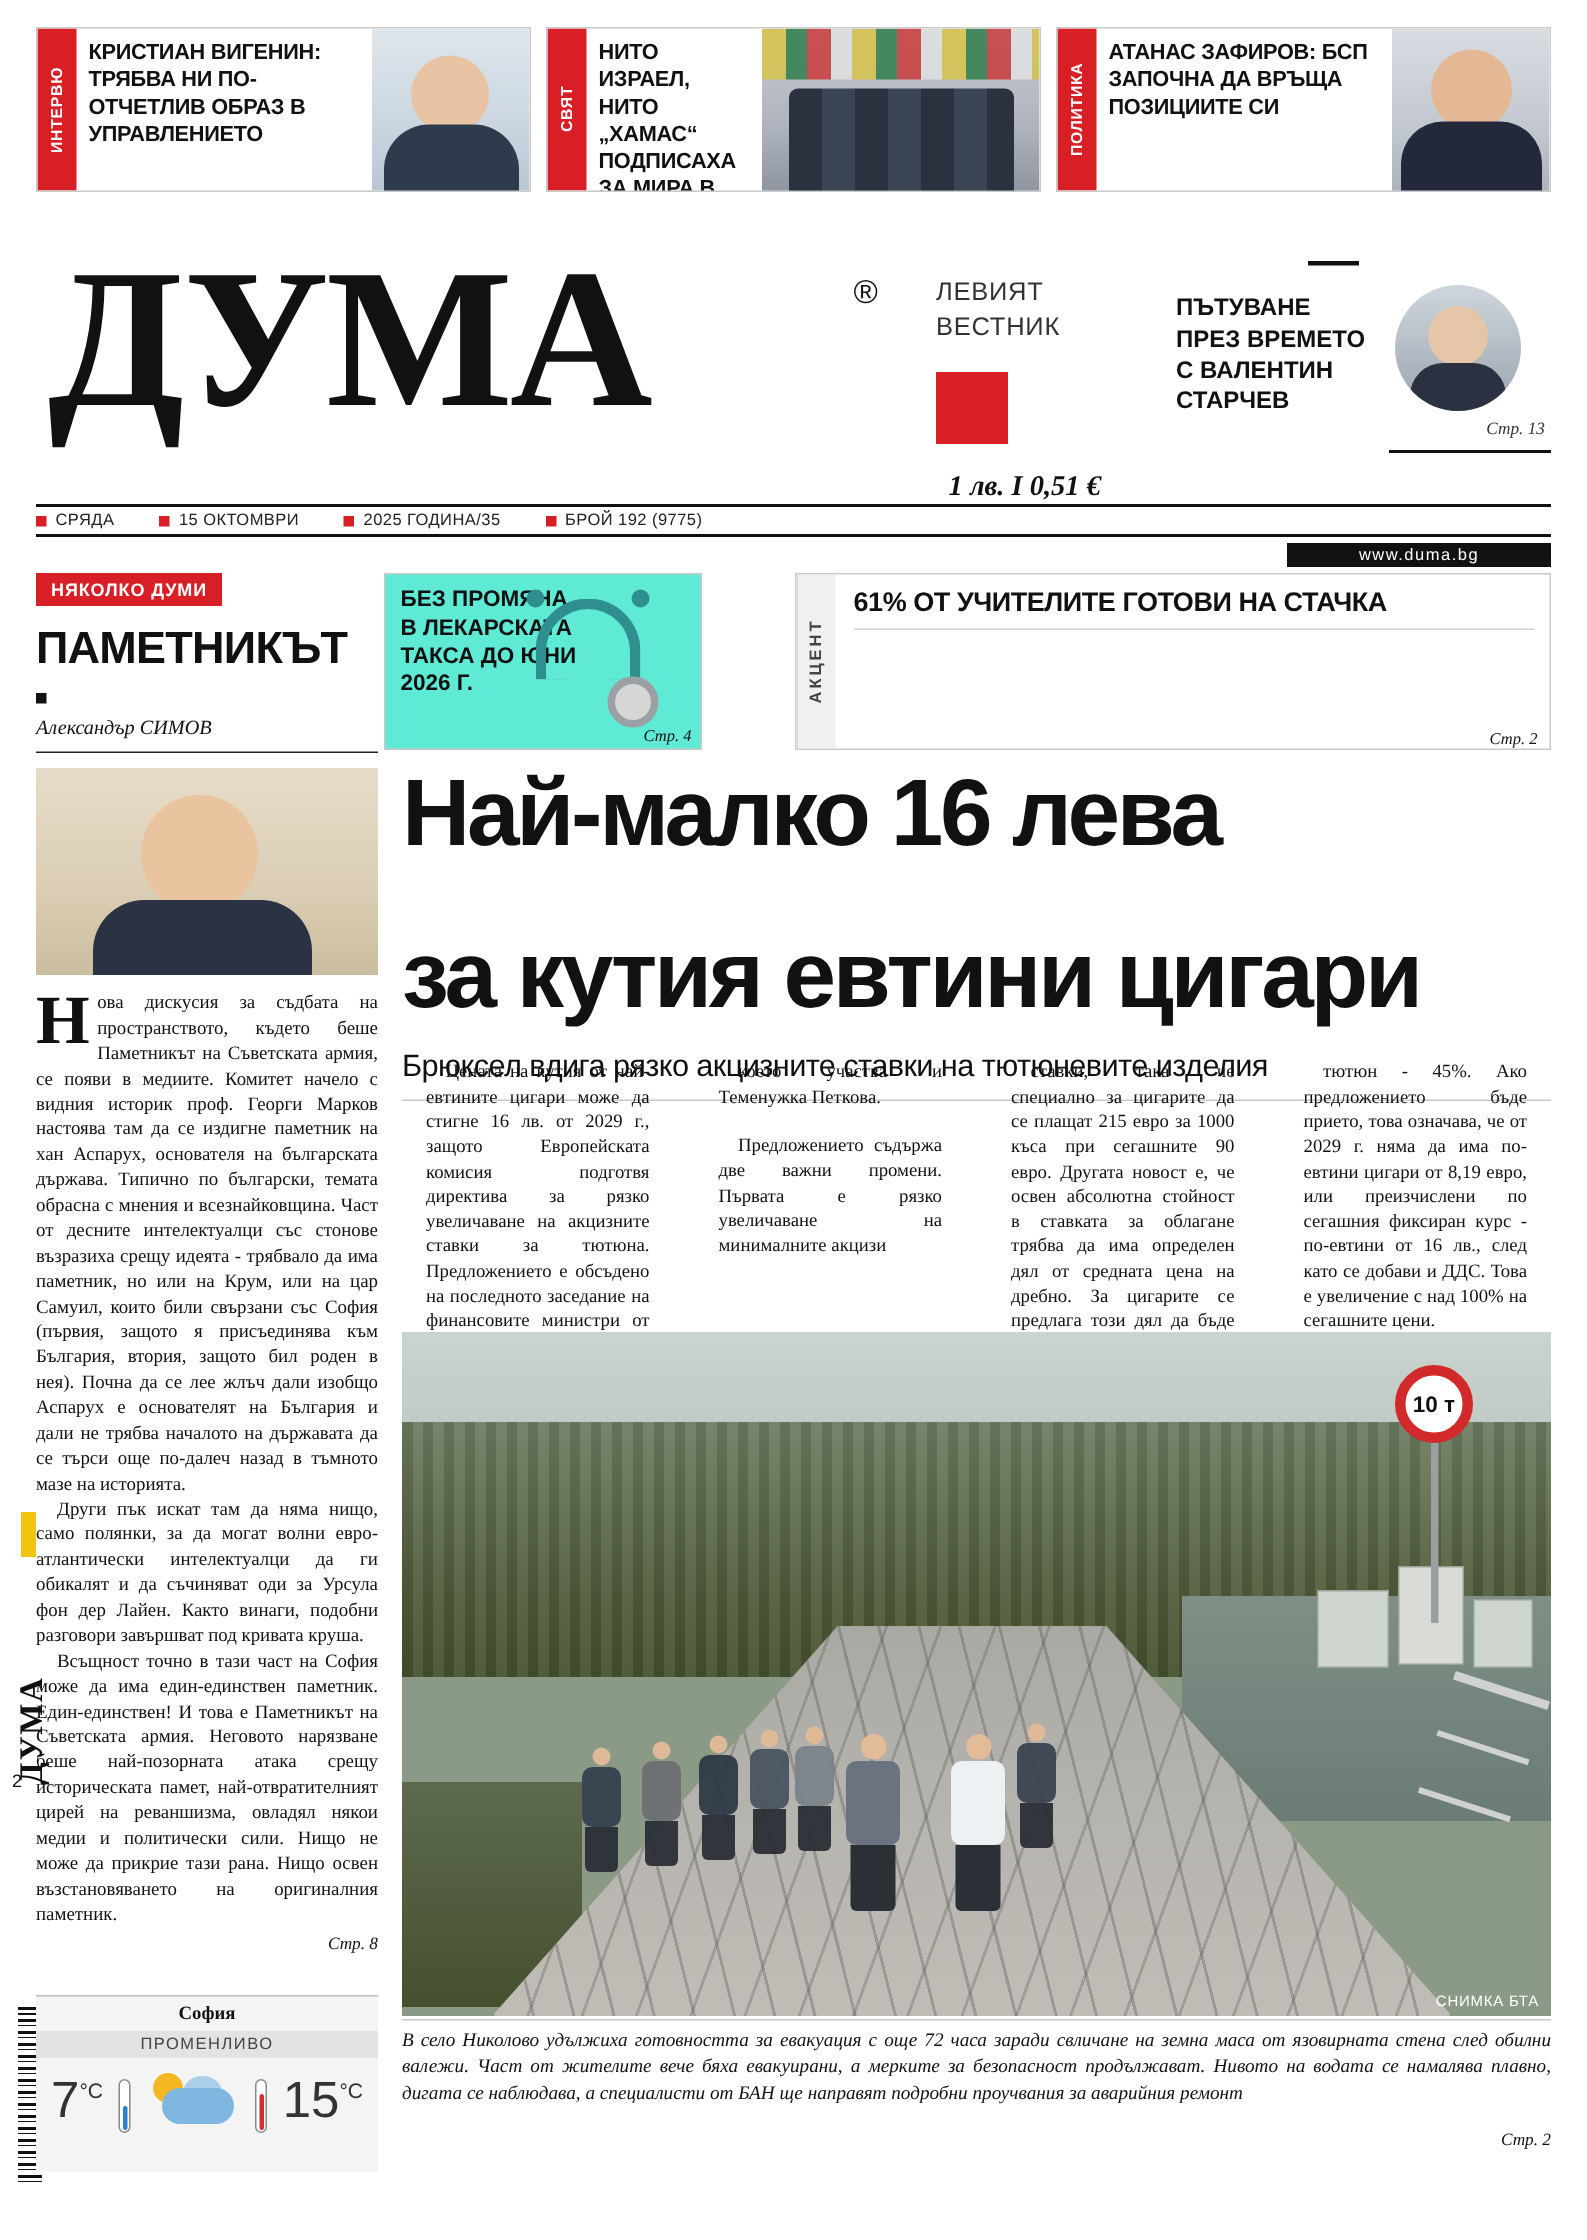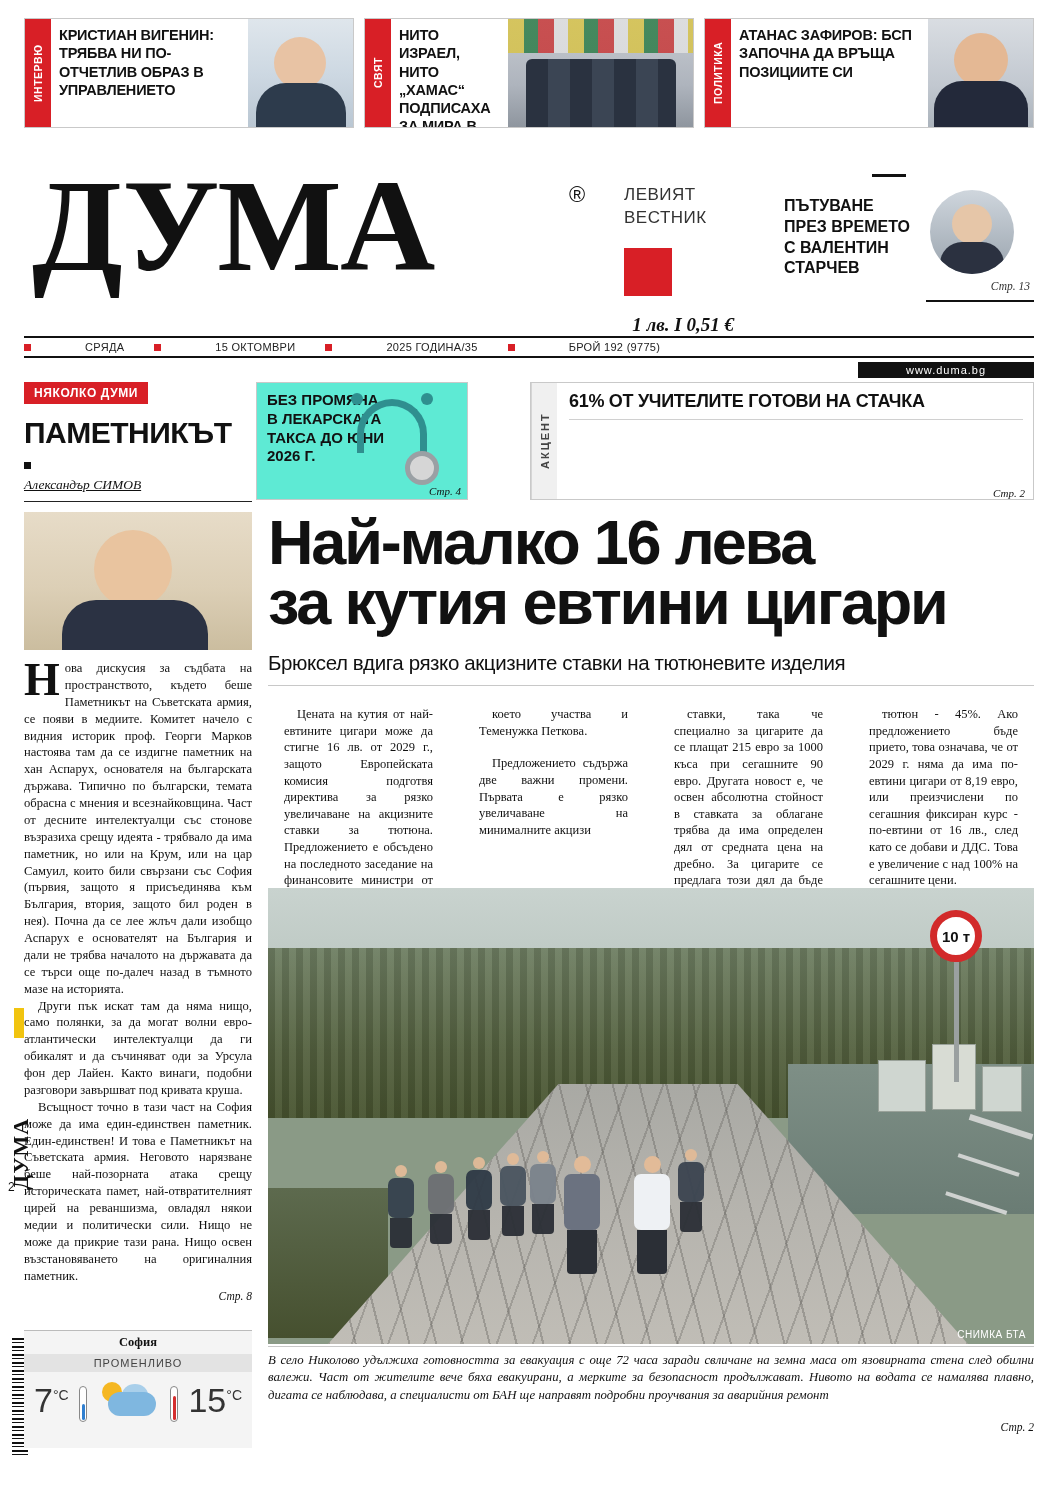--- a/index.html
+++ b/index.html
@@ -86,37 +86,37 @@
     border-radius:50%; background:#e6c6a8; }
   .travel-photo::after { content:""; position:absolute; left:10px; top:52px; width:64px; height:40px;
     border-radius:22px 22px 0 0; background:#2b3140; }
   .travel-page { position:absolute; right:4px; top:112px; font-style:italic; font-size:11.5px; color:#333; }
   .travel-underline { position:absolute; right:0; top:132px; width:108px; height:2px; background:#111; }
 
   .info-bar { position:absolute; top:336px; left:24px; width:1010px; height:22px;
     border-top:2px solid #111; border-bottom:2px solid #111;
     display:flex; align-items:center; }
   .info-bar .cell { font-family:"Liberation Sans", sans-serif; font-size:11px; color:#222;
-    display:flex; align-items:center; margin-right:30px; letter-spacing:.3px;gap:48px; }
+    display:flex; align-items:center; margin-right:30px; letter-spacing:.3px; }
   .sq { width:7px; height:7px; background:#d81f26; margin-right:6px; display:inline-block; }
   .price { position:absolute; right:300px; top:-24px; font-family:"Liberation Serif",serif;
     font-style:italic; font-size:19px; font-weight:bold; }
   .site { position:absolute; right:0; top:24px; width:176px; height:16px; background:#111; color:#fff;
     font-family:"Liberation Sans", sans-serif; font-size:11px; text-align:center; line-height:16px;
     letter-spacing:1px; }
 
   
   .col-left { position:absolute; left:24px; top:382px; width:228px; }
   .kicker { display:inline-block; background:#d81f26; color:#fff;
     font-family:"Liberation Sans", sans-serif; font-weight:bold; font-size:12px;
     padding:4px 10px; letter-spacing:.6px; }
   .op-title { font-family:"Liberation Sans", sans-serif; font-weight:bold; font-size:30px;
     margin-top:12px; letter-spacing:-0.5px; }
   .op-dot { width:7px; height:7px; background:#111; margin:12px 0 8px 0; }
-  .op-author { font-style:italic; font-size:13.5px; color:#111;text-decoration:underline; }
+  .op-author { font-style:italic; font-size:13.5px; color:#111; }
   .op-rule { width:100%; height:1px; background:#222; margin-top:8px; }
   .op-photo { width:100%; height:138px; margin-top:10px; position:relative; overflow:hidden;
     background:linear-gradient(180deg,#e7dcc8 0%,#dccfb6 55%,#cbbd9f 100%); }
   .op-photo::before { content:""; position:absolute; left:70px; top:18px; width:78px; height:78px;
     border-radius:50%; background:#e9c49f; }
   .op-photo::after { content:""; position:absolute; left:38px; top:88px; width:146px; height:56px;
     border-radius:34px 34px 0 0; background:#2b3243; }
   .op-body { margin-top:10px; font-size:12.6px; line-height:1.34; text-align:justify; hyphens:auto; }
   .op-body p { margin:0; text-indent:14px; }
   .op-body p.first { text-indent:0; }
@@ -172,21 +172,21 @@
   .accent-title { font-family:"Liberation Sans",sans-serif; font-weight:bold; font-size:18px;
     letter-spacing:-0.3px; }
   .accent-rule { height:1px; background:#d0d0d0; margin:7px 0 6px; }
   .accent-text { font-style:italic; font-size:12.7px; line-height:1.35; text-align:justify; }
   .accent-page { position:absolute; right:8px; bottom:0px; font-style:italic; font-size:11px; }
 
   
   .headline { position:absolute; left:268px; top:512px; width:766px; }
   .headline h1 { margin:0; font-family:"Liberation Sans",sans-serif; font-weight:bold;
     font-size:63px; line-height:0.96; letter-spacing:-2.2px; color:#111; }
-  .headline h1 .l2 { display:block; }
+  .headline h1 .l2 { display:block;margin-top:48px; }
   .subhead { margin-top:18px; font-family:"Liberation Sans",sans-serif; font-size:20.5px;
     letter-spacing:-0.4px; color:#111; }
   .hl-rule { margin-top:10px; height:1px; background:#c8c8c8; }
 
   
   .cols4 { position:absolute; left:268px; top:690px; width:766px; display:flex; gap:14px; }
   .cols4 .c { width:181px; font-size:12.5px; line-height:1.33; text-align:justify; hyphens:auto; }
   .cols4 .c p { margin:16px; text-indent:13px; }
   .cols4 .c p.first { text-indent:13px; }
   .c-page { text-align:right; font-style:italic; font-size:11.5px; margin-top:6px; }

